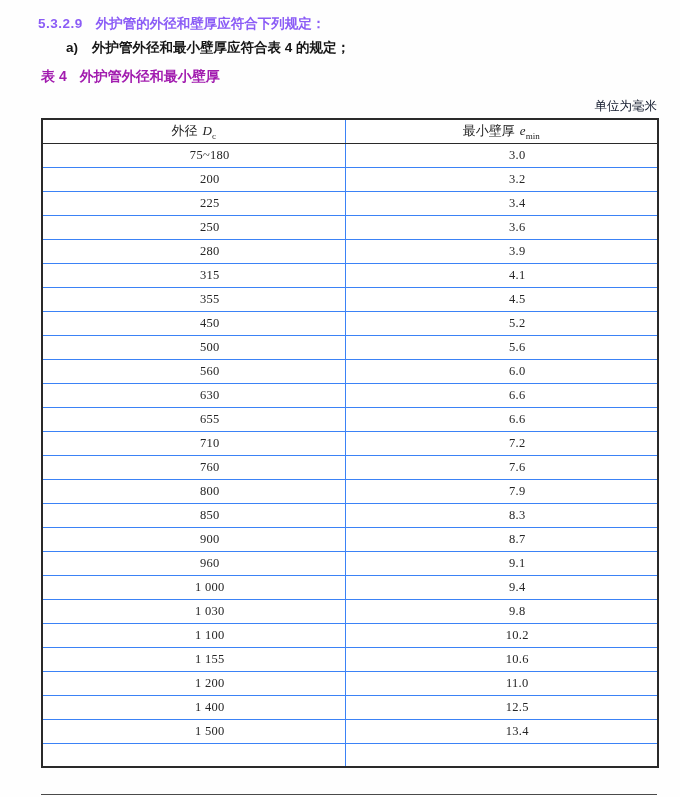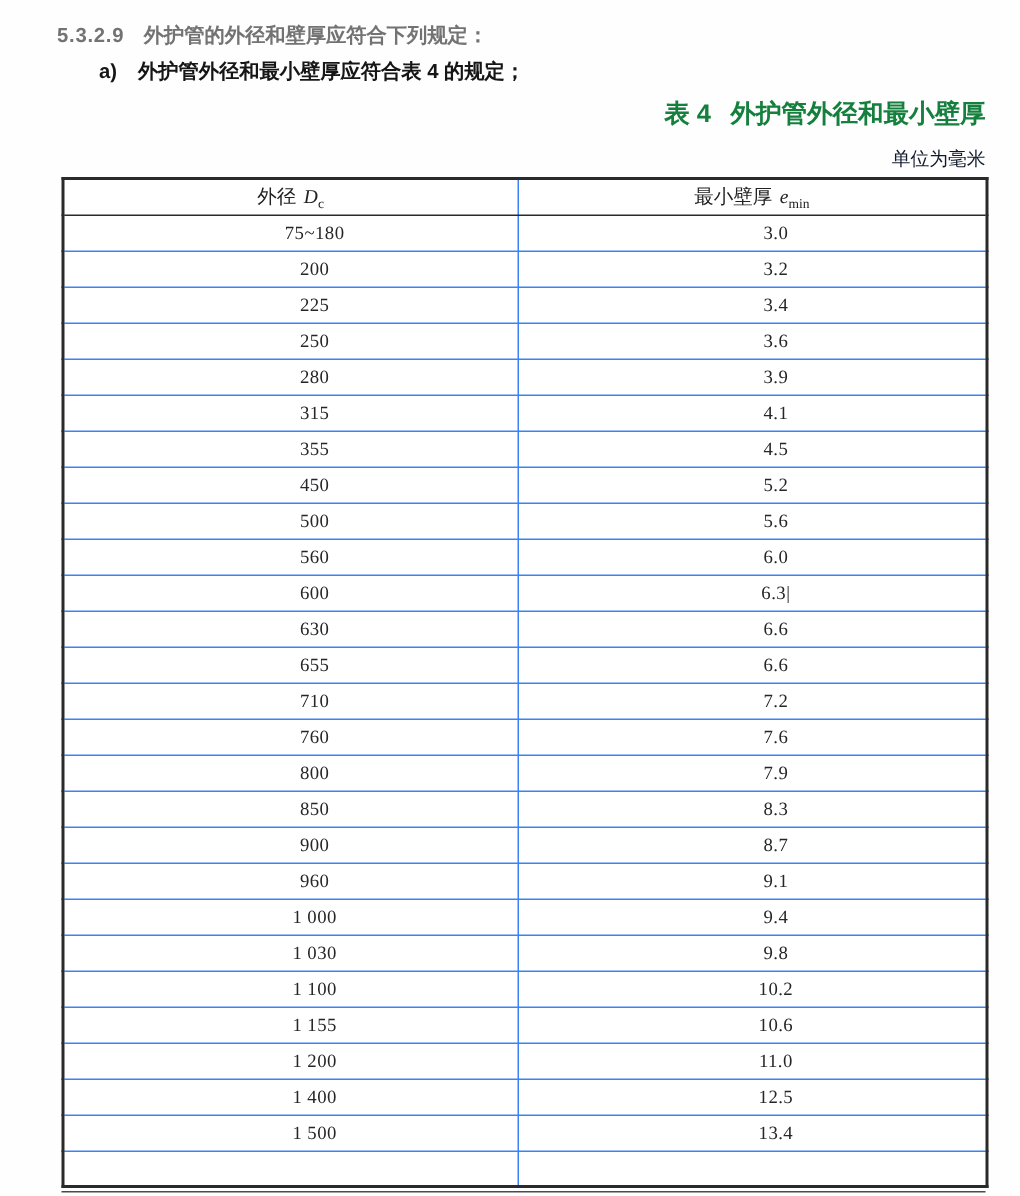--- a/index.html
+++ b/index.html
@@ -12,41 +12,41 @@
     overflow: hidden;
     color: #1e1e1e;
     font-family: "Liberation Serif", serif;
   }
   .clause-line {
     margin: 15px 0 0 38px;
     font-family: "Liberation Sans", sans-serif;
     font-weight: bold;
     font-size: 13.5px;
     line-height: 17px;
-    color: #737373;
+    color: #8b5cf6;
   }
   .clause-num { margin-right: 13px; letter-spacing: 0.5px; }
   .list-line {
     margin: 7px 0 0 66px;
     font-family: "Liberation Sans", sans-serif;
     font-weight: bold;
     font-size: 13.5px;
     line-height: 17px;
     color: #161616;
   }
   .list-label { margin-right: 14px; }
   .caption-line {
     margin: 11px 0 0 41px;
     width: 616px;
-    text-align: right;
+    text-align: left;
     font-family: "Liberation Sans", sans-serif;
     font-weight: bold;
-    font-size: 17px;
+    font-size: 14px;
     line-height: 18px;
-    color: #15803d;
+    color: #a21caf;
   }
   .caption-label { margin-right: 13px; }
   .unit-line {
     margin: 13px 0 4px 41px;
     width: 616px;
     text-align: right;
     font-size: 12.5px;
     line-height: 16px;
     color: #0f172a;
   }
@@ -157,24 +157,20 @@
         </tr>
         <tr>
           <td>500</td>
           <td>5.6</td>
         </tr>
         <tr>
           <td>560</td>
           <td>6.0</td>
         </tr>
         <tr>
-          <td>600</td>
-          <td>6.3|</td>
-        </tr>
-        <tr>
           <td>630</td>
           <td>6.6</td>
         </tr>
         <tr>
           <td>655</td>
           <td>6.6</td>
         </tr>
         <tr>
           <td>710</td>
           <td>7.2</td>

